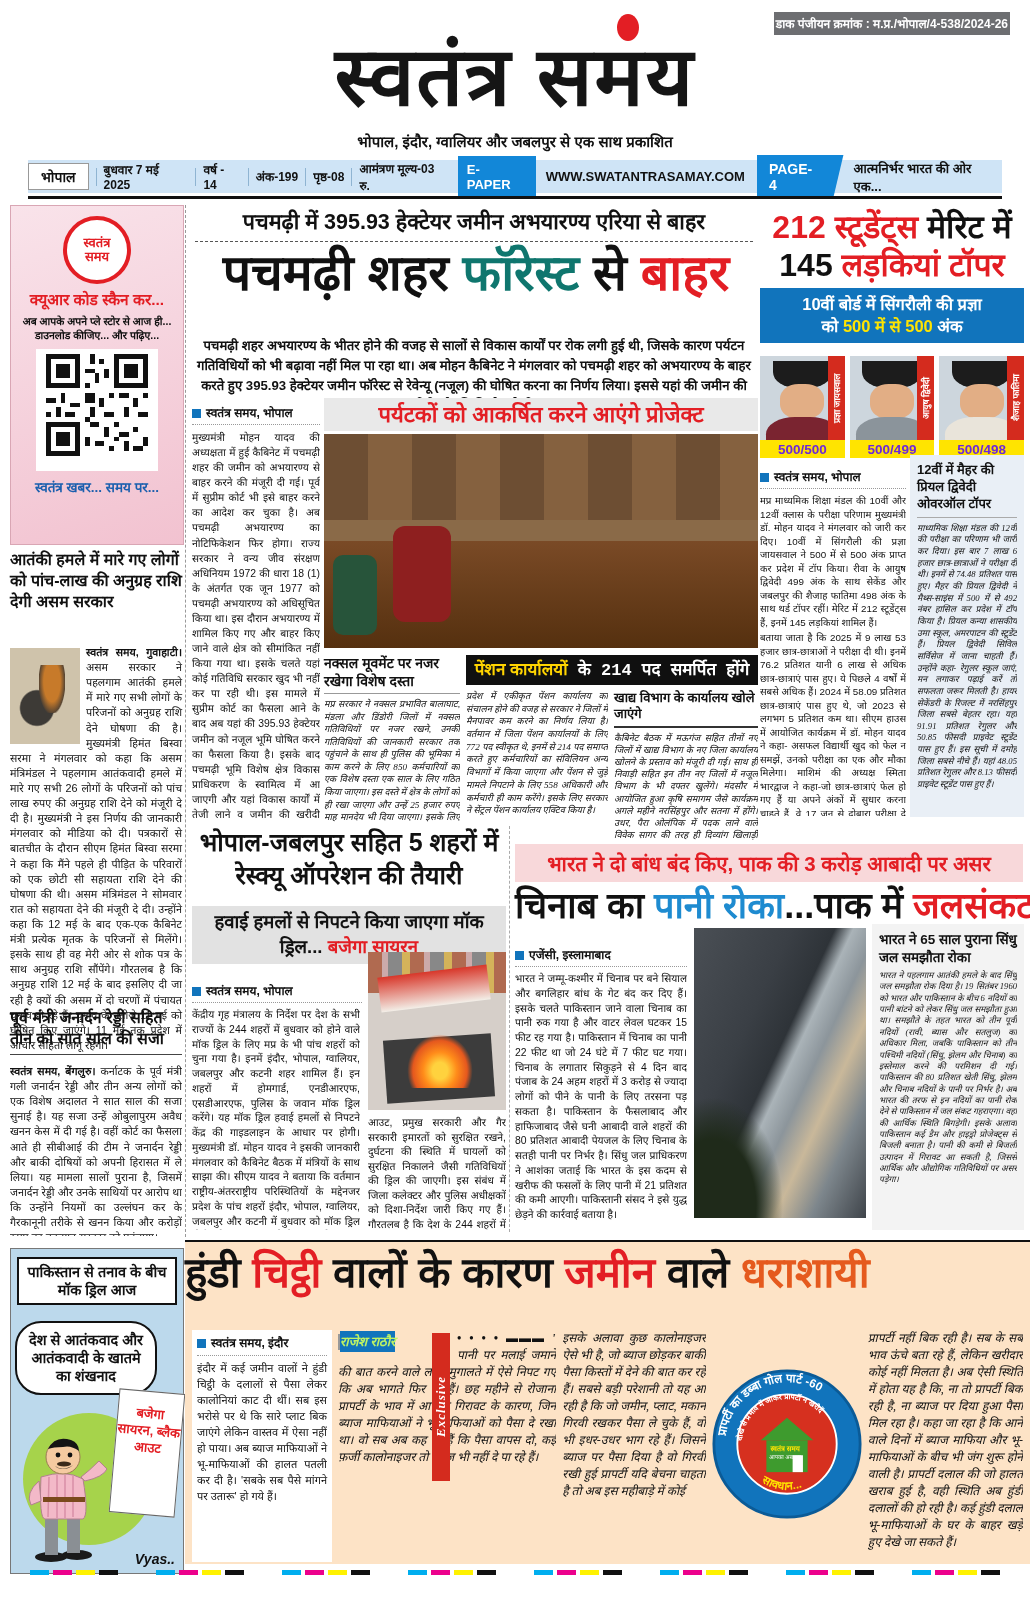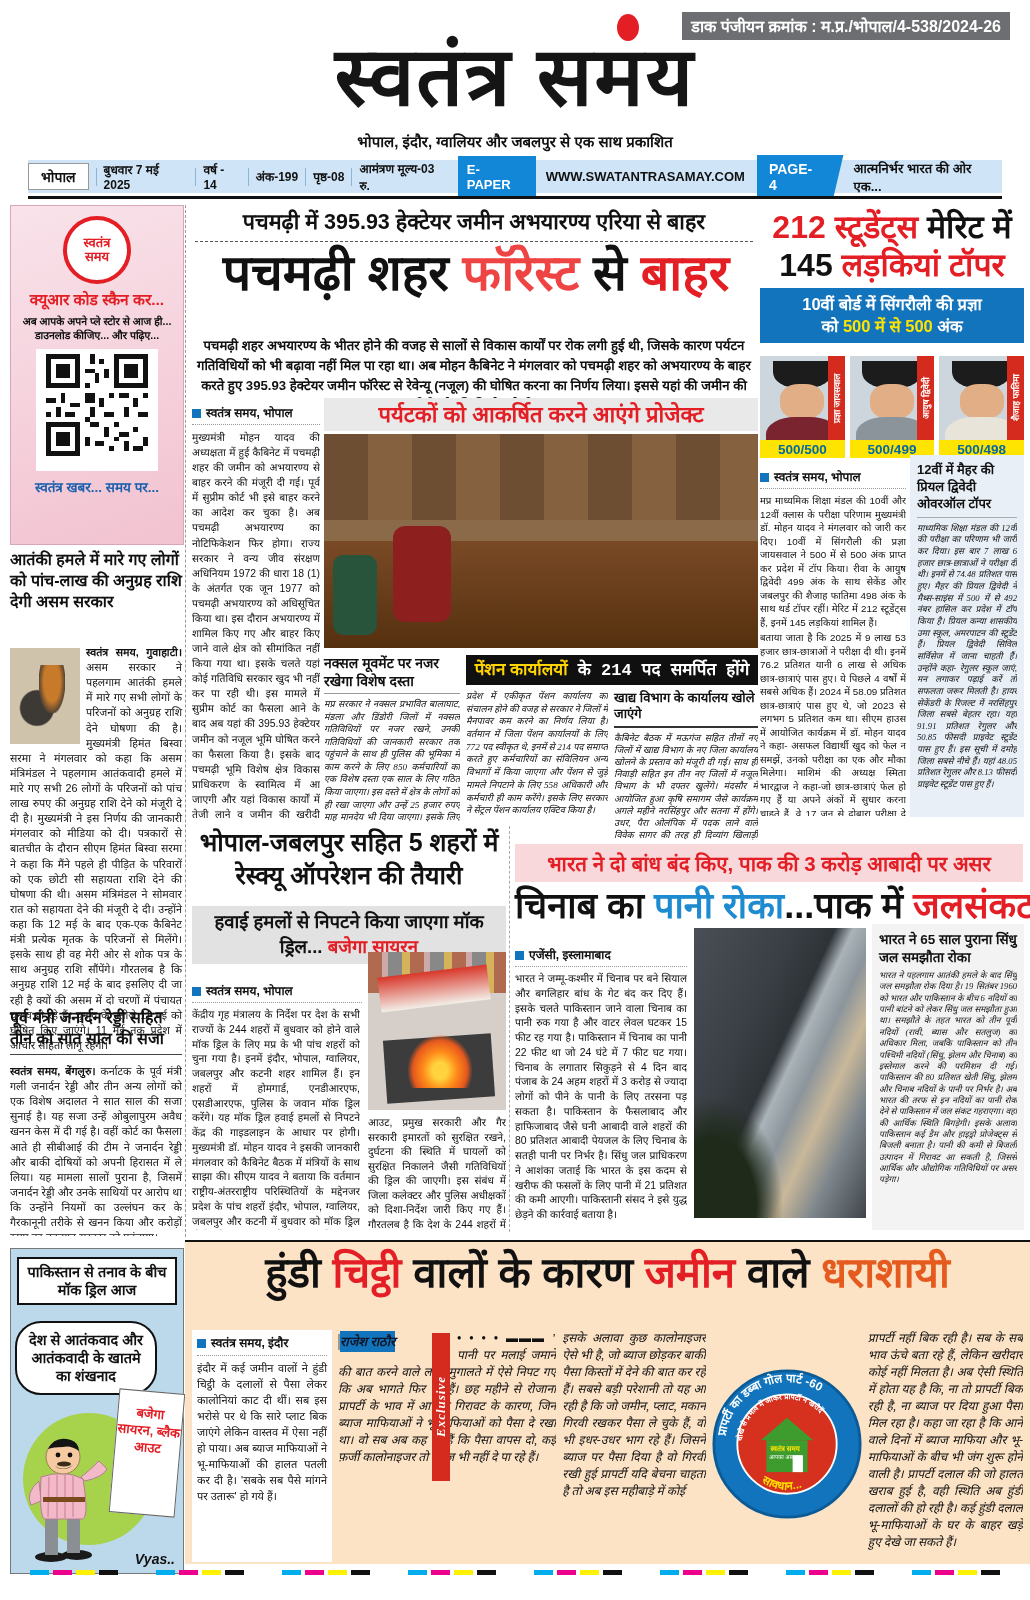--- a/index.html
+++ b/index.html
@@ -5,21 +5,21 @@
   html,body{margin:0;padding:0;background:#fff;}
   #page{position:relative;width:1030px;height:1600px;background:#fff;overflow:hidden;
         font-family:"Liberation Sans","DejaVu Sans",sans-serif;color:#111;}
   .abs{position:absolute;}
   .j{text-align:justify;}
   .it{font-style:italic;font-family:"Liberation Serif","DejaVu Serif",serif;}
   .ov{overflow:hidden;}
   .byline{font-weight:bold;font-size:12px;border-bottom:1px dotted #999;padding-bottom:3px;}
   .byline::before{content:"";display:inline-block;width:9px;height:9px;background:#1174bc;margin-right:5px;vertical-align:-1px;}
   
-  #postal{right:20px;top:12px;background:#6d6e71;color:#fff;font-size:16px;font-weight:bold;padding:3px 9px;text-align:center;}
+  #postal{right:20px;top:12px;background:#6d6e71;color:#fff;font-size:12px;font-weight:bold;padding:3px 2px;text-align:center;}
   #reddot{left:617px;top:14px;width:22px;height:27px;background:#e31e24;border-radius:50%;}
   #logo{left:0;top:36px;width:100%;text-align:center;font-size:82px;font-weight:bold;line-height:1.0;color:#151515;letter-spacing:2px;}
   #tagline{left:0;top:131px;width:100%;text-align:center;font-size:15px;font-weight:bold;}
   #datebar{left:28px;top:160px;width:974px;height:33px;background:#cfe4f6;display:flex;align-items:center;font-size:12px;font-weight:bold;}
   #datebar .sep{border-left:1px solid #8fb4d2;height:18px;margin:0 7px;}
   #city{background:#fff;border:1px solid #999;padding:3px 12px;font-size:14px;}
   #epaper{background:#1287d8;color:#fff;padding:6px 9px;font-size:13px;margin-left:10px;}
   #website{font-size:13px;margin-left:10px;}
   #pageno{background:#1287d8;color:#fff;padding:6px 12px;font-size:14px;margin-left:12px;clip-path:polygon(0 0,100% 0,88% 100%,0 100%);padding-right:20px;}
   #slogan{font-size:13px;margin-left:10px;}
@@ -43,35 +43,35 @@
   #cartoon{left:10px;top:1248px;width:172px;height:324px;background:#bcd9ec;border:1px solid #777;}
   .c-box{margin:8px 6px 0;background:#fff;border:2px solid #111;padding:4px 3px;font-weight:bold;font-size:14.5px;text-align:center;line-height:1.25;}
   .c-bubble{position:absolute;left:4px;top:72px;width:126px;background:#fff;border:2px solid #111;border-radius:26px;padding:8px 6px;font-weight:bold;font-size:14.5px;text-align:center;line-height:1.25;}
   .c-green{position:absolute;left:12px;bottom:28px;width:132px;height:132px;border-radius:50%;background:#a6d34b;}
   .c-man{position:absolute;left:4px;bottom:10px;}
   .c-paper{position:absolute;right:3px;bottom:58px;width:64px;height:108px;background:#fff;border:1px solid #666;transform:rotate(5deg);color:#e31e24;font-weight:bold;font-size:13px;line-height:1.3;text-align:center;padding-top:14px;}
   .c-sign{position:absolute;right:8px;bottom:6px;font-style:italic;font-weight:bold;font-size:14px;}
   
   #kicker{left:195px;top:206px;width:558px;text-align:center;font-size:21.5px;font-weight:bold;border-bottom:1px dashed #555;padding-bottom:6px;}
   #mainhl{left:188px;top:248px;width:576px;text-align:center;font-size:50px;font-weight:bold;line-height:1.0;white-space:nowrap;}
-  #mainhl .blue{color:#ef4444;} #mainhl .red{color:#e31e24;margin-top:14px;}
+  #mainhl .blue{color:#0f766e;} #mainhl .red{color:#e31e24;margin-top:14px;}
   #lead{left:196px;top:336px;width:556px;font-size:13.2px;font-weight:bold;line-height:1.5;text-align:center;}
   
   #st-hl{left:760px;top:208px;width:264px;text-align:center;font-size:32px;font-weight:bold;line-height:1.2;}
   .red{color:#e31e24;}
   #st-blue{left:760px;top:288px;width:252px;background:#1174bc;color:#fff;font-weight:bold;text-align:center;font-size:16.5px;line-height:1.35;padding:5px 6px;}
   #st-blue .yel{color:#ffe400;}
   #st-photos{left:760px;top:356px;width:264px;height:102px;display:flex;gap:5px;}
   .tp{position:relative;flex:1;background:#cdd6dd;overflow:hidden;}
   .tp .hair{height:26%;background:#1c1c1c;border-radius:0 0 40% 40%/0 0 60% 60%;width:70%;margin:6% auto 0;}
   .tp .skin{height:34%;width:52%;background:#e2ae85;margin:-4% auto 0;border-radius:42%;}
   .tp .shirt{height:42%;width:86%;margin:-2% auto 0;border-radius:40% 40% 0 0;}
   .tp:nth-child(1) .shirt{background:#7a2430;} .tp:nth-child(2) .shirt{background:#8b949b;} .tp:nth-child(3) .shirt{background:#e9e4da;}
   .tp-name{position:absolute;right:0;top:0;bottom:18px;width:17px;background:#d42b1e;color:#fff;writing-mode:vertical-rl;transform:rotate(180deg);font-size:9px;font-weight:bold;display:flex;align-items:center;justify-content:center;}
-  .tp-score{position:absolute;left:0;right:0;bottom:0;height:18px;background:#ffe400;color:#0369a1;font-weight:bold;font-size:13.5px;display:flex;align-items:center;justify-content:center;}
+  .tp-score{position:absolute;left:0;right:0;bottom:0;height:18px;background:#ffe400;color:#6d28d9;font-weight:bold;font-size:13.5px;display:flex;align-items:center;justify-content:center;}
   #st-byline{left:760px;top:468px;width:146px;}
   #st-b{left:760px;top:494px;width:146px;height:322px;font-size:9.8px;line-height:1.38;}
   #st-b p{margin:0 0 2px;}
   #priyal{left:910px;top:455px;width:100px;height:348px;background:#e9eff6;padding:7px;}
   .p-h{font-weight:bold;font-size:13px;line-height:1.3;border-bottom:1px solid #aaa;padding-bottom:4px;}
   .p-b{font-size:8.7px;line-height:1.34;margin-top:5px;height:288px;overflow:hidden;}
   
   #cab-byline{left:192px;top:404px;width:128px;}
   #cab-b{left:192px;top:430px;width:128px;height:388px;font-size:10.4px;line-height:1.45;}
   #banner-red{left:324px;top:398px;width:434px;height:33px;background:#e9e9e9;color:#e31e24;font-weight:bold;font-size:22px;text-align:center;line-height:33px;}
@@ -108,37 +108,37 @@
   #ch-hl .blue{color:#1e8bd0;} #ch-hl .red{color:#e31e24;}
   #ch-byline{left:515px;top:946px;width:172px;}
   #ch-b{left:515px;top:972px;width:172px;height:258px;font-size:10.4px;line-height:1.42;}
   #river{left:694px;top:928px;width:172px;height:290px;background:linear-gradient(115deg,#4a4f55 0%,#3a3f45 32%,#2e3338 46%,#aab3b8 52%,#8c959b 60%,#c9b89a 70%,#7d868c 82%,#3f444a 100%);}
   #river .veg{position:absolute;left:0;bottom:0;width:55%;height:45%;background:radial-gradient(ellipse at 20% 90%,#1f2a1a 40%,transparent 65%);}
   #sindhu{left:872px;top:924px;width:138px;height:292px;background:#f3f3f3;padding:7px;}
   .s-h{font-weight:bold;font-size:13.5px;line-height:1.3;}
   .s-b{font-size:8.6px;line-height:1.32;margin-top:4px;height:244px;overflow:hidden;}
   
   #peach{left:185px;top:1240px;width:845px;height:322px;background:#fde3c6;border-top:2px solid #111;}
-  #hundi-h{position:absolute;left:0;top:8px;width:100%;text-align:center;font-size:42px;font-weight:bold;line-height:1.1;white-space:nowrap;}
+  #hundi-h{position:absolute;left:0;top:8px;width:100%;font-size:42px;font-weight:bold;line-height:1.1;white-space:nowrap;}
   #hundi-h .org{color:#e55a1e;}
   #hundi-cols{position:absolute;left:7px;top:88px;width:831px;display:flex;gap:6px;}
   .hcol{height:222px;overflow:hidden;}
   #hc1{width:134px;background:#fff;padding:5px;font-size:11px;line-height:1.45;}
   #hc1 p{margin:5px 0 16px;text-align:justify;}
   #hc2{width:225px;font-size:12px;line-height:1.42;}
   #hc3{width:148px;font-size:12px;line-height:1.42;}
   #hc4{width:160px;font-size:12px;line-height:1.42;}
   .orn{font-weight:bold;letter-spacing:1px;}
   .photo-wrap{float:left;width:112px;margin:3px 7px 2px 0;position:relative;}
   .r-img{width:93px;height:146px;background:linear-gradient(#474752 0%,#6a6a78 30%,#8a8a96 100%);border:1px solid #999;position:relative;overflow:hidden;}
   .r-img .face{position:absolute;left:18%;top:18%;width:62%;height:46%;background:#e0a87e;border-radius:46%;}
   .r-img .rhair{position:absolute;left:12%;top:6%;width:74%;height:22%;background:#191919;border-radius:50% 50% 0 0;}
   .r-img .rshirt{position:absolute;left:0;bottom:0;width:100%;height:30%;background:#f2f0ea;}
   .excl{position:absolute;right:0;top:0;width:18px;height:148px;background:#d42b1e;color:#fff;writing-mode:vertical-rl;transform:rotate(180deg);font-weight:bold;font-size:13px;letter-spacing:1px;display:flex;align-items:center;justify-content:center;}
-  .r-name{width:112px;background:#1174bc;color:#0f172a;text-align:right;font-weight:bold;font-size:13px;padding:3px 0;margin-top:2px;}
+  .r-name{width:112px;background:#1174bc;color:#bef264;text-align:right;font-weight:bold;font-size:13px;padding:3px 0;margin-top:2px;}
   #badge{width:150px;flex:0 0 150px;align-self:center;}
   
   #cmyk{left:30px;top:1570px;width:970px;display:flex;justify-content:space-between;}
   .cg{display:flex;gap:4px;}
   .cg i{display:block;width:19px;height:5px;}
   .cg .c{background:#00aeef;} .cg .m{background:#ec008c;} .cg .y{background:#fff200;} .cg .k{background:#111;}
 </style>
 </head>
 <body>
 

